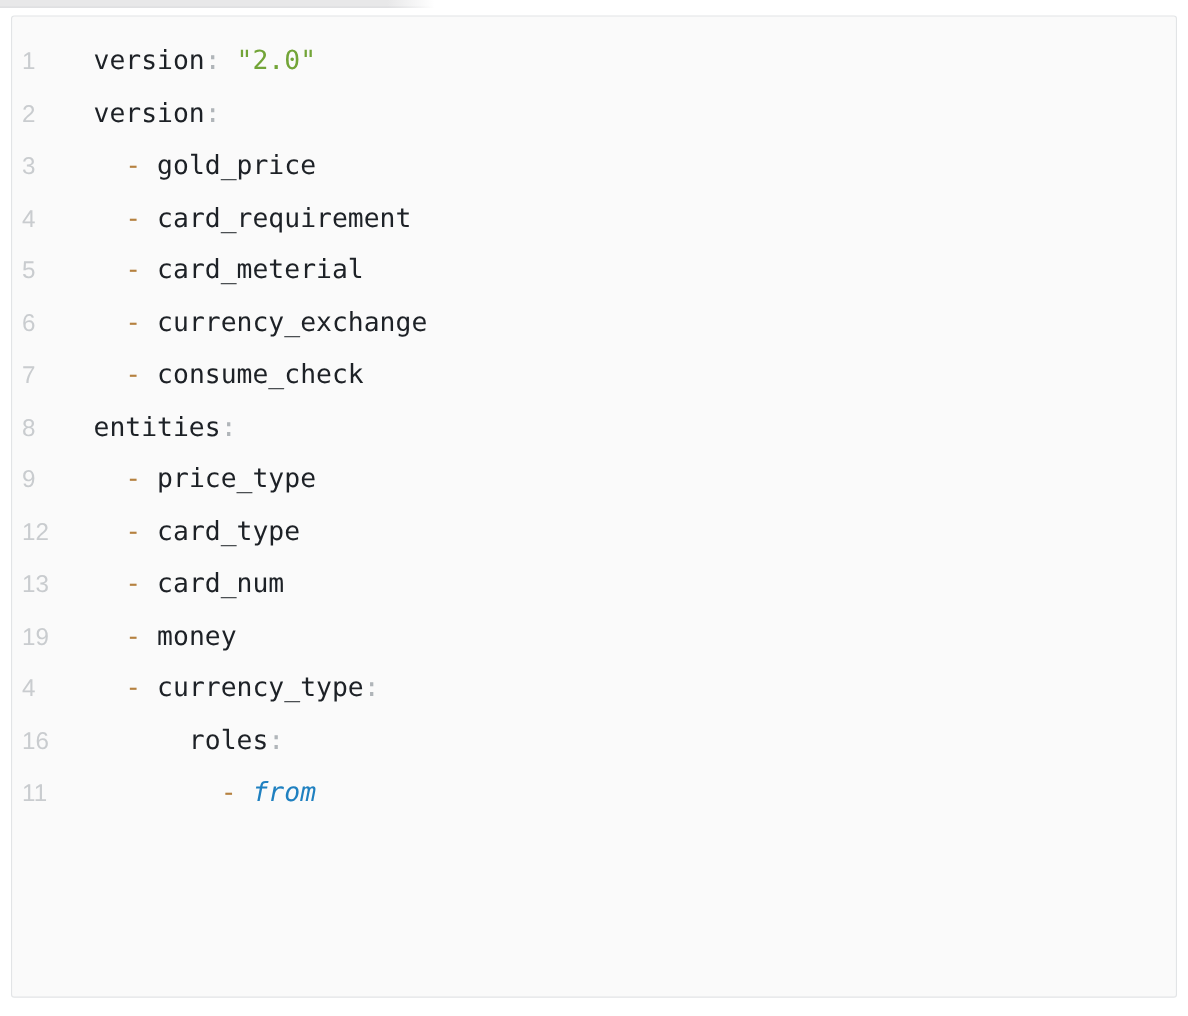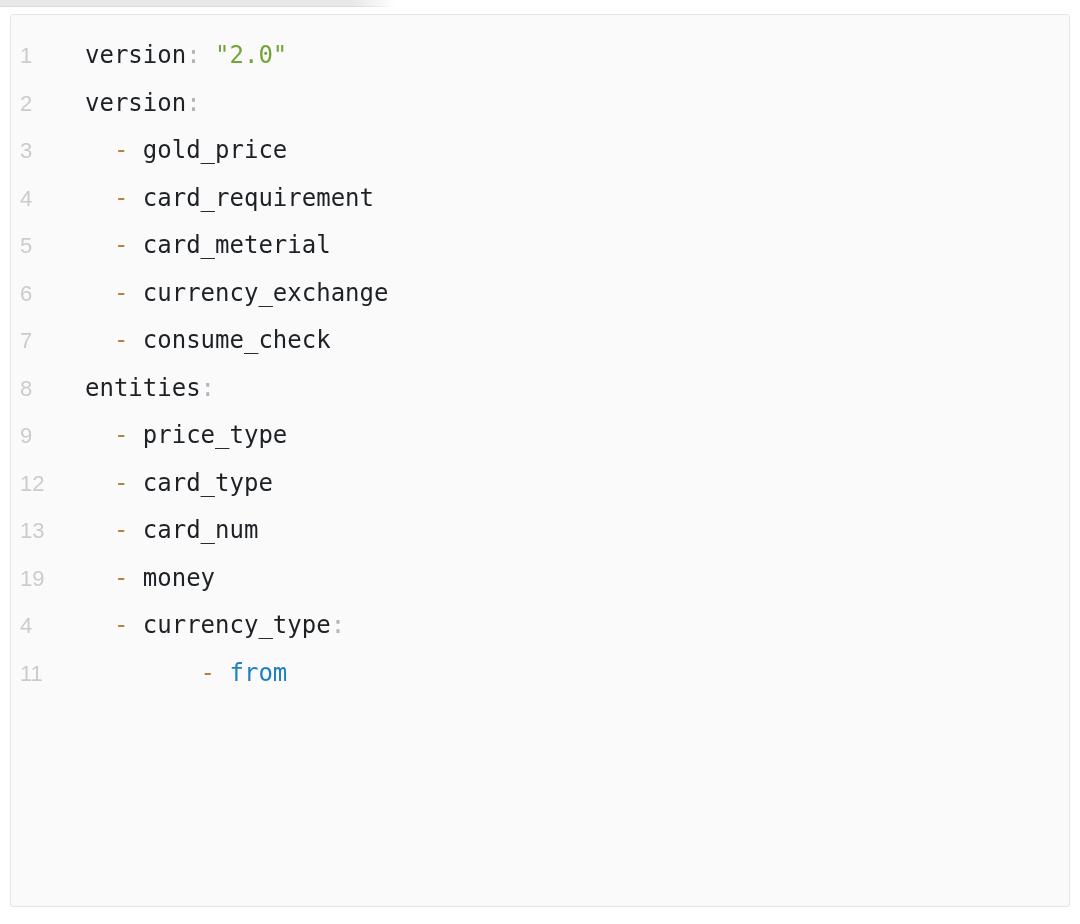--- a/index.html
+++ b/index.html
@@ -65,21 +65,21 @@
   .line-content {
     flex: 1 1 auto;
     font-family: "DejaVu Sans Mono", "Liberation Mono", monospace;
     font-size: 24px;
     color: var(--text);
   }
   .tok-text    { color: var(--text); }
   .tok-punct   { color: var(--punct); }
   .tok-string  { color: var(--string); }
   .tok-dash    { color: var(--dash); }
-  .tok-keyword { color: var(--kw); }
+  .tok-keyword { color: var(--kw); font-style: italic; }
 </style>
 </head>
 <body>
 
 <div class="top-strip"></div>
 
 <div class="code-block">
   <div class="code-lines">
       <div class="code-line"><span class="line-number">1</span><span class="line-content"><span class="tok tok-text">version</span><span class="tok tok-punct">:</span><span class="tok tok-text"> </span><span class="tok tok-string">"2.0"</span></span></div>
       <div class="code-line"><span class="line-number">2</span><span class="line-content"><span class="tok tok-text">version</span><span class="tok tok-punct">:</span></span></div>
@@ -87,15 +87,16 @@
       <div class="code-line"><span class="line-number">4</span><span class="line-content"><span class="tok tok-text">  </span><span class="tok tok-dash">-</span><span class="tok tok-text"> card_requirement</span></span></div>
       <div class="code-line"><span class="line-number">5</span><span class="line-content"><span class="tok tok-text">  </span><span class="tok tok-dash">-</span><span class="tok tok-text"> card_meterial</span></span></div>
       <div class="code-line"><span class="line-number">6</span><span class="line-content"><span class="tok tok-text">  </span><span class="tok tok-dash">-</span><span class="tok tok-text"> currency_exchange</span></span></div>
       <div class="code-line"><span class="line-number">7</span><span class="line-content"><span class="tok tok-text">  </span><span class="tok tok-dash">-</span><span class="tok tok-text"> consume_check</span></span></div>
       <div class="code-line"><span class="line-number">8</span><span class="line-content"><span class="tok tok-text">entities</span><span class="tok tok-punct">:</span></span></div>
       <div class="code-line"><span class="line-number">9</span><span class="line-content"><span class="tok tok-text">  </span><span class="tok tok-dash">-</span><span class="tok tok-text"> price_type</span></span></div>
       <div class="code-line"><span class="line-number">12</span><span class="line-content"><span class="tok tok-text">  </span><span class="tok tok-dash">-</span><span class="tok tok-text"> card_type</span></span></div>
       <div class="code-line"><span class="line-number">13</span><span class="line-content"><span class="tok tok-text">  </span><span class="tok tok-dash">-</span><span class="tok tok-text"> card_num</span></span></div>
       <div class="code-line"><span class="line-number">19</span><span class="line-content"><span class="tok tok-text">  </span><span class="tok tok-dash">-</span><span class="tok tok-text"> money</span></span></div>
       <div class="code-line"><span class="line-number">4</span><span class="line-content"><span class="tok tok-text">  </span><span class="tok tok-dash">-</span><span class="tok tok-text"> currency_type</span><span class="tok tok-punct">:</span></span></div>
+      <div class="code-line"><span class="line-number">16</span><span class="line-content"><span class="tok tok-text">      roles</span><span class="tok tok-punct">:</span></span></div>
       <div class="code-line"><span class="line-number">11</span><span class="line-content"><span class="tok tok-text">        </span><span class="tok tok-dash">-</span><span class="tok tok-text"> </span><span class="tok tok-keyword">from</span></span></div>
     </div>
 </div>
 
 </body></html>

